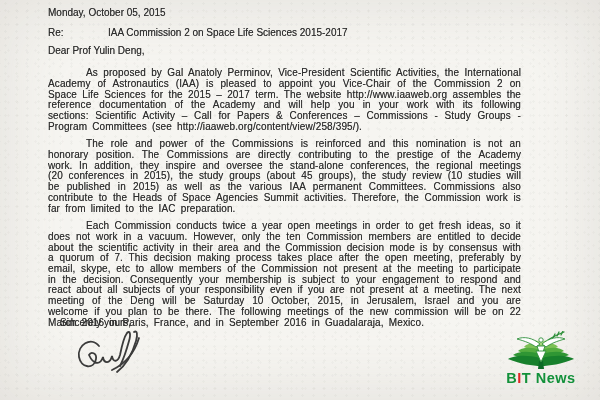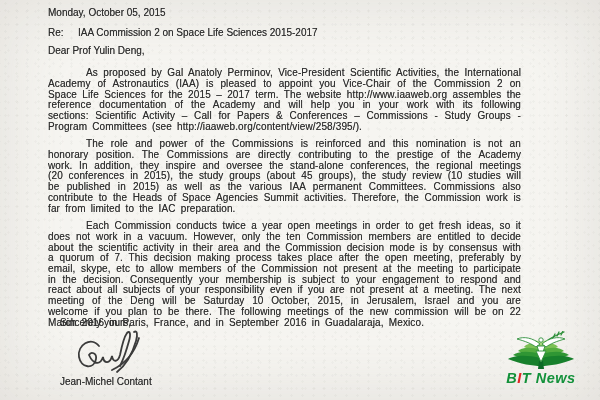--- a/index.html
+++ b/index.html
@@ -18,42 +18,42 @@
     box-shadow:inset 0 0 70px rgba(150,143,130,0.22);
     color:#2e2e2e;
   }
   .content{
     position:absolute;left:48px;top:8px;width:481px;
     font-size:10px;line-height:10.7px;
     text-shadow:0 0 0.6px rgba(46,46,46,0.65);
   }
   .date-line{margin:0 0 9px 0;}
   .re-line{margin:0 0 8px 0;display:flex;}
-  .re-label{width:30px;flex:none;}
+  .re-label{width:60px;flex:none;}
   .salutation{margin:8px 0 11px 0;}
   p.para{
     margin:0 8px 7px 0;
     text-align:justify;text-justify:inter-word;
     text-indent:38px;
     word-spacing:2.2px;letter-spacing:0.12px;
   }
   .sig-block{
     position:absolute;left:60px;top:317px;
     font-size:10px;line-height:11px;
     text-shadow:0 0 0.6px rgba(46,46,46,0.65);
   }
   .sig-scribble{display:block;margin:1px 0 1px 8px;}
   .sig-name{margin-top:1px;}
   .logo{
     position:absolute;left:500px;top:331px;width:82px;
     text-align:center;
   }
   .logo-tree{display:block;margin:0 auto;}
   .logo-text{
-    font-size:14.5px;font-weight:bold;font-style:italic;
+    font-size:14.5px;font-weight:bold;
     letter-spacing:0.5px;line-height:15px;margin-top:1px;
     white-space:nowrap;
   }
 </style>
 </head>
 <body>
 
 <div class="scan">
 
   <div class="content">
@@ -75,21 +75,20 @@
     <div class="closing">Sincerely yours,</div>
 
     <svg class="sig-scribble" width="82" height="46" viewBox="0 0 82 46" fill="none">
       <g stroke="#3b3b3b" stroke-width="1.8" stroke-linecap="round" fill="none">
         <path d="M31 17 C23 7 9 16 11 28 C13 39 26 41 28 30 C29 24 23 22 21 26 C25 35 32 37 35 28 C36 35 42 35 44 27 C45 34 50 33 52 26 C54 16 56 8 59 4 C62 1 63 5 61 12 C58 23 55 31 52 37"></path>
         <path d="M66 3 C69 1 70 5 68 12 C64 26 58 36 49 43"></path>
         <path d="M71 9 C67 22 59 34 44 41"></path>
       </g>
     </svg>
 
-    <div class="sig-name">Jean-Michel Contant</div>
   </div>
 
   <div class="logo">
     <svg class="logo-tree" width="74" height="39" viewBox="0 0 74 39">
 
       <g stroke="#2e8f3a" stroke-width="1.3" stroke-linecap="round" fill="none">
         <path d="M44 9 C50 5 55 3 60 1"></path>
         <path d="M49 7 L51 3"></path>
         <path d="M53 5 L55 1"></path>
         <path d="M57 4 L59 0"></path>

